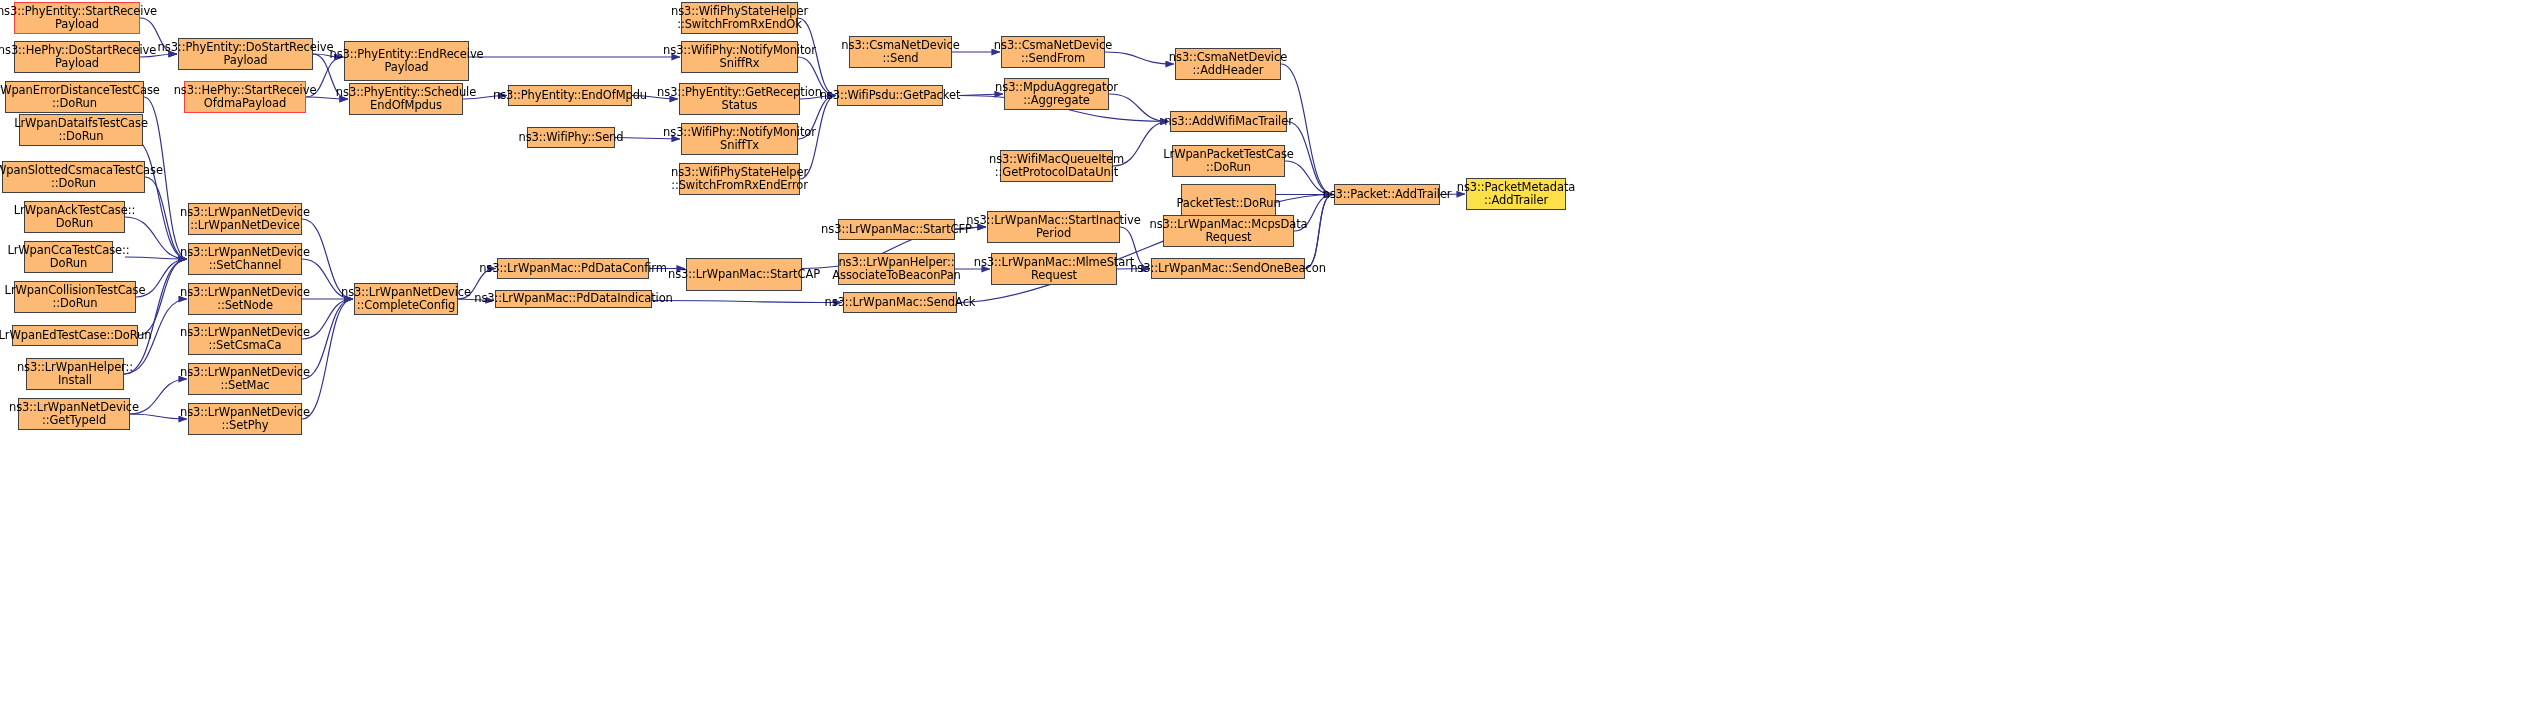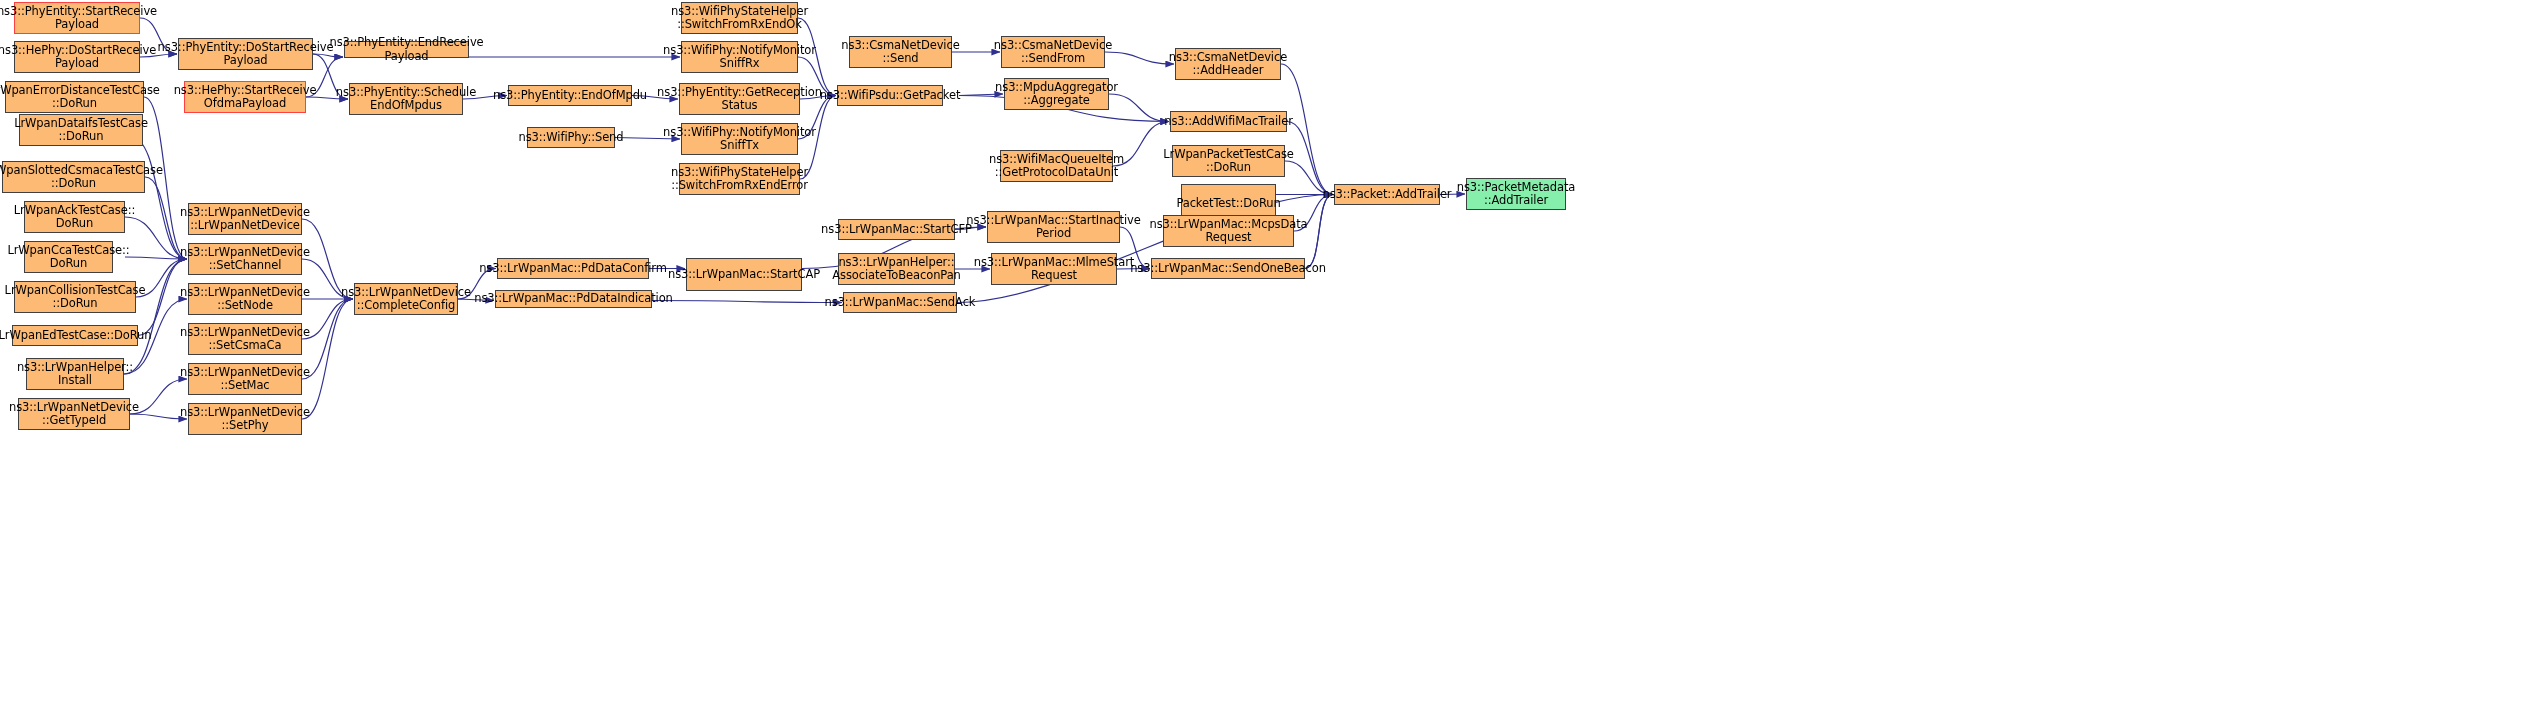--- a/index.html
+++ b/index.html
@@ -28,21 +28,21 @@
     border:1px solid #404040;
     color:#000000;
     font-size:11.5px;
     line-height:13.5px;
     letter-spacing:-0.1px;
     padding:1px 3px;
     white-space:pre-line;
     z-index:3;
   }
   .node.red{ border:1px solid #ff4040; }
-  .node.cur{ background:#86efac; border:1px solid #404040; }
+  .node.cur{ background:#fde047; border:1px solid #404040; }
 </style>
 </head>
 <body>
 
 <div id="canvas">
   <svg class="edges" id="edge-layer" xmlns="http://www.w3.org/2000/svg">
     <defs>
       <marker id="arrow" markerWidth="9" markerHeight="7" refX="8.6" refY="3.5" orient="auto" markerUnits="userSpaceOnUse">
         <path d="M0,0 L9,3.5 L0,7 z" fill="#30308f"></path>
       </marker>
@@ -137,21 +137,21 @@
       <div class="node" style="left: 188px; top: 243px; width: 114px; height: 32px;">ns3::LrWpanNetDevice
 ::SetChannel</div>
       <div class="node" style="left: 188px; top: 283px; width: 114px; height: 32px;">ns3::LrWpanNetDevice
 ::SetNode</div>
       <div class="node" style="left: 188px; top: 323px; width: 114px; height: 32px;">ns3::LrWpanNetDevice
 ::SetCsmaCa</div>
       <div class="node" style="left: 188px; top: 363px; width: 114px; height: 32px;">ns3::LrWpanNetDevice
 ::SetMac</div>
       <div class="node" style="left: 188px; top: 403px; width: 114px; height: 32px;">ns3::LrWpanNetDevice
 ::SetPhy</div>
-      <div class="node" style="left: 344px; top: 41px; width: 125px; height: 17px;">ns3::PhyEntity::EndReceive
+      <div class="node" style="left: 344px; top: 41px; width: 125px; height: 40px;">ns3::PhyEntity::EndReceive
 Payload</div>
       <div class="node" style="left: 349px; top: 83px; width: 114px; height: 32px;">ns3::PhyEntity::Schedule
 EndOfMpdus</div>
       <div class="node" style="left: 354px; top: 283px; width: 104px; height: 32px;">ns3::LrWpanNetDevice
 ::CompleteConfig</div>
       <div class="node" style="left: 508px; top: 85px; width: 124px; height: 21px;">ns3::PhyEntity::EndOfMpdu</div>
       <div class="node" style="left: 527px; top: 127px; width: 88px; height: 21px;">ns3::WifiPhy::Send</div>
       <div class="node" style="left: 497px; top: 258px; width: 152px; height: 21px;">ns3::LrWpanMac::PdDataConfirm</div>
       <div class="node" style="left: 495px; top: 290px; width: 157px; height: 18px;">ns3::LrWpanMac::PdDataIndication</div>
       <div class="node" style="left: 681px; top: 2px; width: 117px; height: 32px;">ns3::WifiPhyStateHelper

